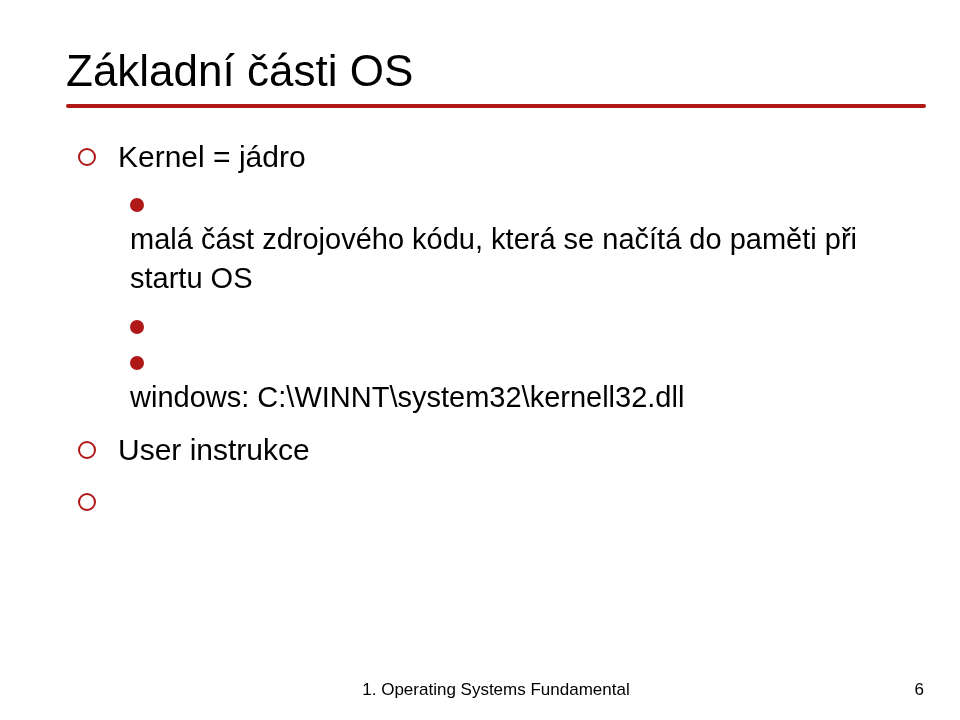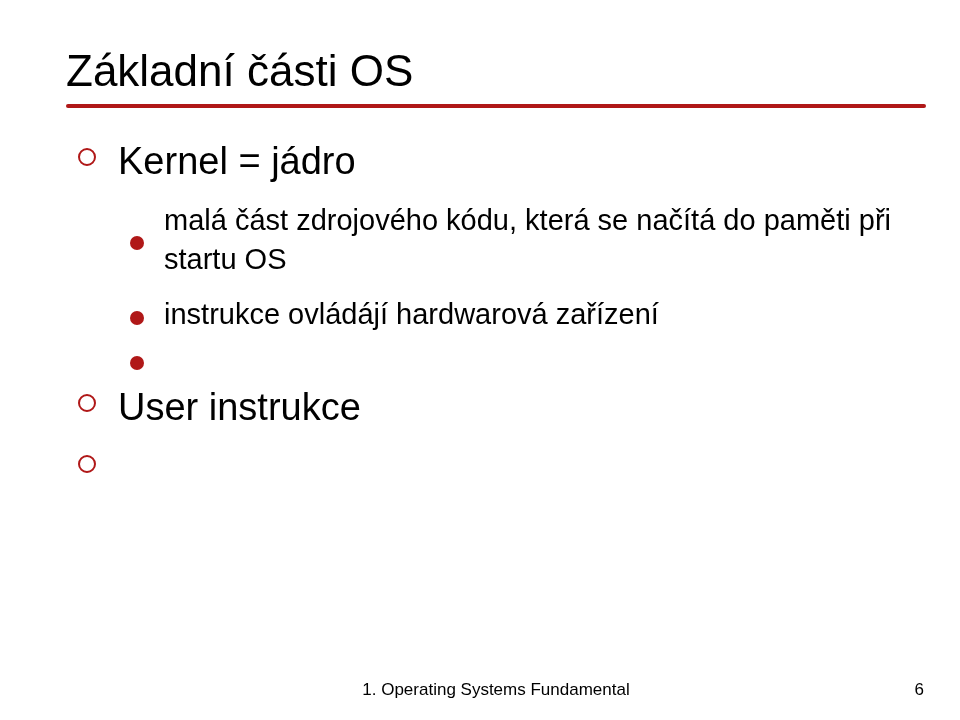--- a/index.html
+++ b/index.html
@@ -38,28 +38,29 @@
   }
   .l1 .bullet {
     width: 18px;
     height: 18px;
     border: 2px solid #b01818;
     margin-top: 12px;
     flex-shrink: 0;
     margin-right: 18px;
   }
   .l1 .text {
-    font-size: 38px;
+    font-size: 30px;
     color: #000;
   }
   .l2 {
     display: flex;
-    align-items: center;
+    align-items: flex-start;
     margin-left: 56px;
     margin-bottom: 8px;
+    flex-direction: column;
   }
   .l2 .bullet {
     width: 14px;
     height: 14px;
     background: #b01818;
     margin-top: 10px;
     flex-shrink: 0;
     margin-right: 16px;
   }
   .l2 .text {
@@ -98,25 +99,25 @@
       <div class="text">Kernel = jádro</div>
     </div>
 
     <div class="l2">
       <div class="bullet"></div>
       <div class="text">malá část zdrojového kódu, která se načítá do paměti při startu OS</div>
     </div>
 
     <div class="l2">
       <div class="bullet"></div>
-      <div class="text">instrukce ovládájí hardwarová zařízení</div>
     </div>
 
     <div class="l2">
       <div class="bullet"></div>
+      <div class="text">windows: C:\WINNT\system32\kernell32.dll</div>
     </div>
 
     <div class="l1">
       <div class="bullet"></div>
       <div class="text">User instrukce</div>
     </div>
 
     <div class="l1">
       <div class="bullet"></div>
     </div>

